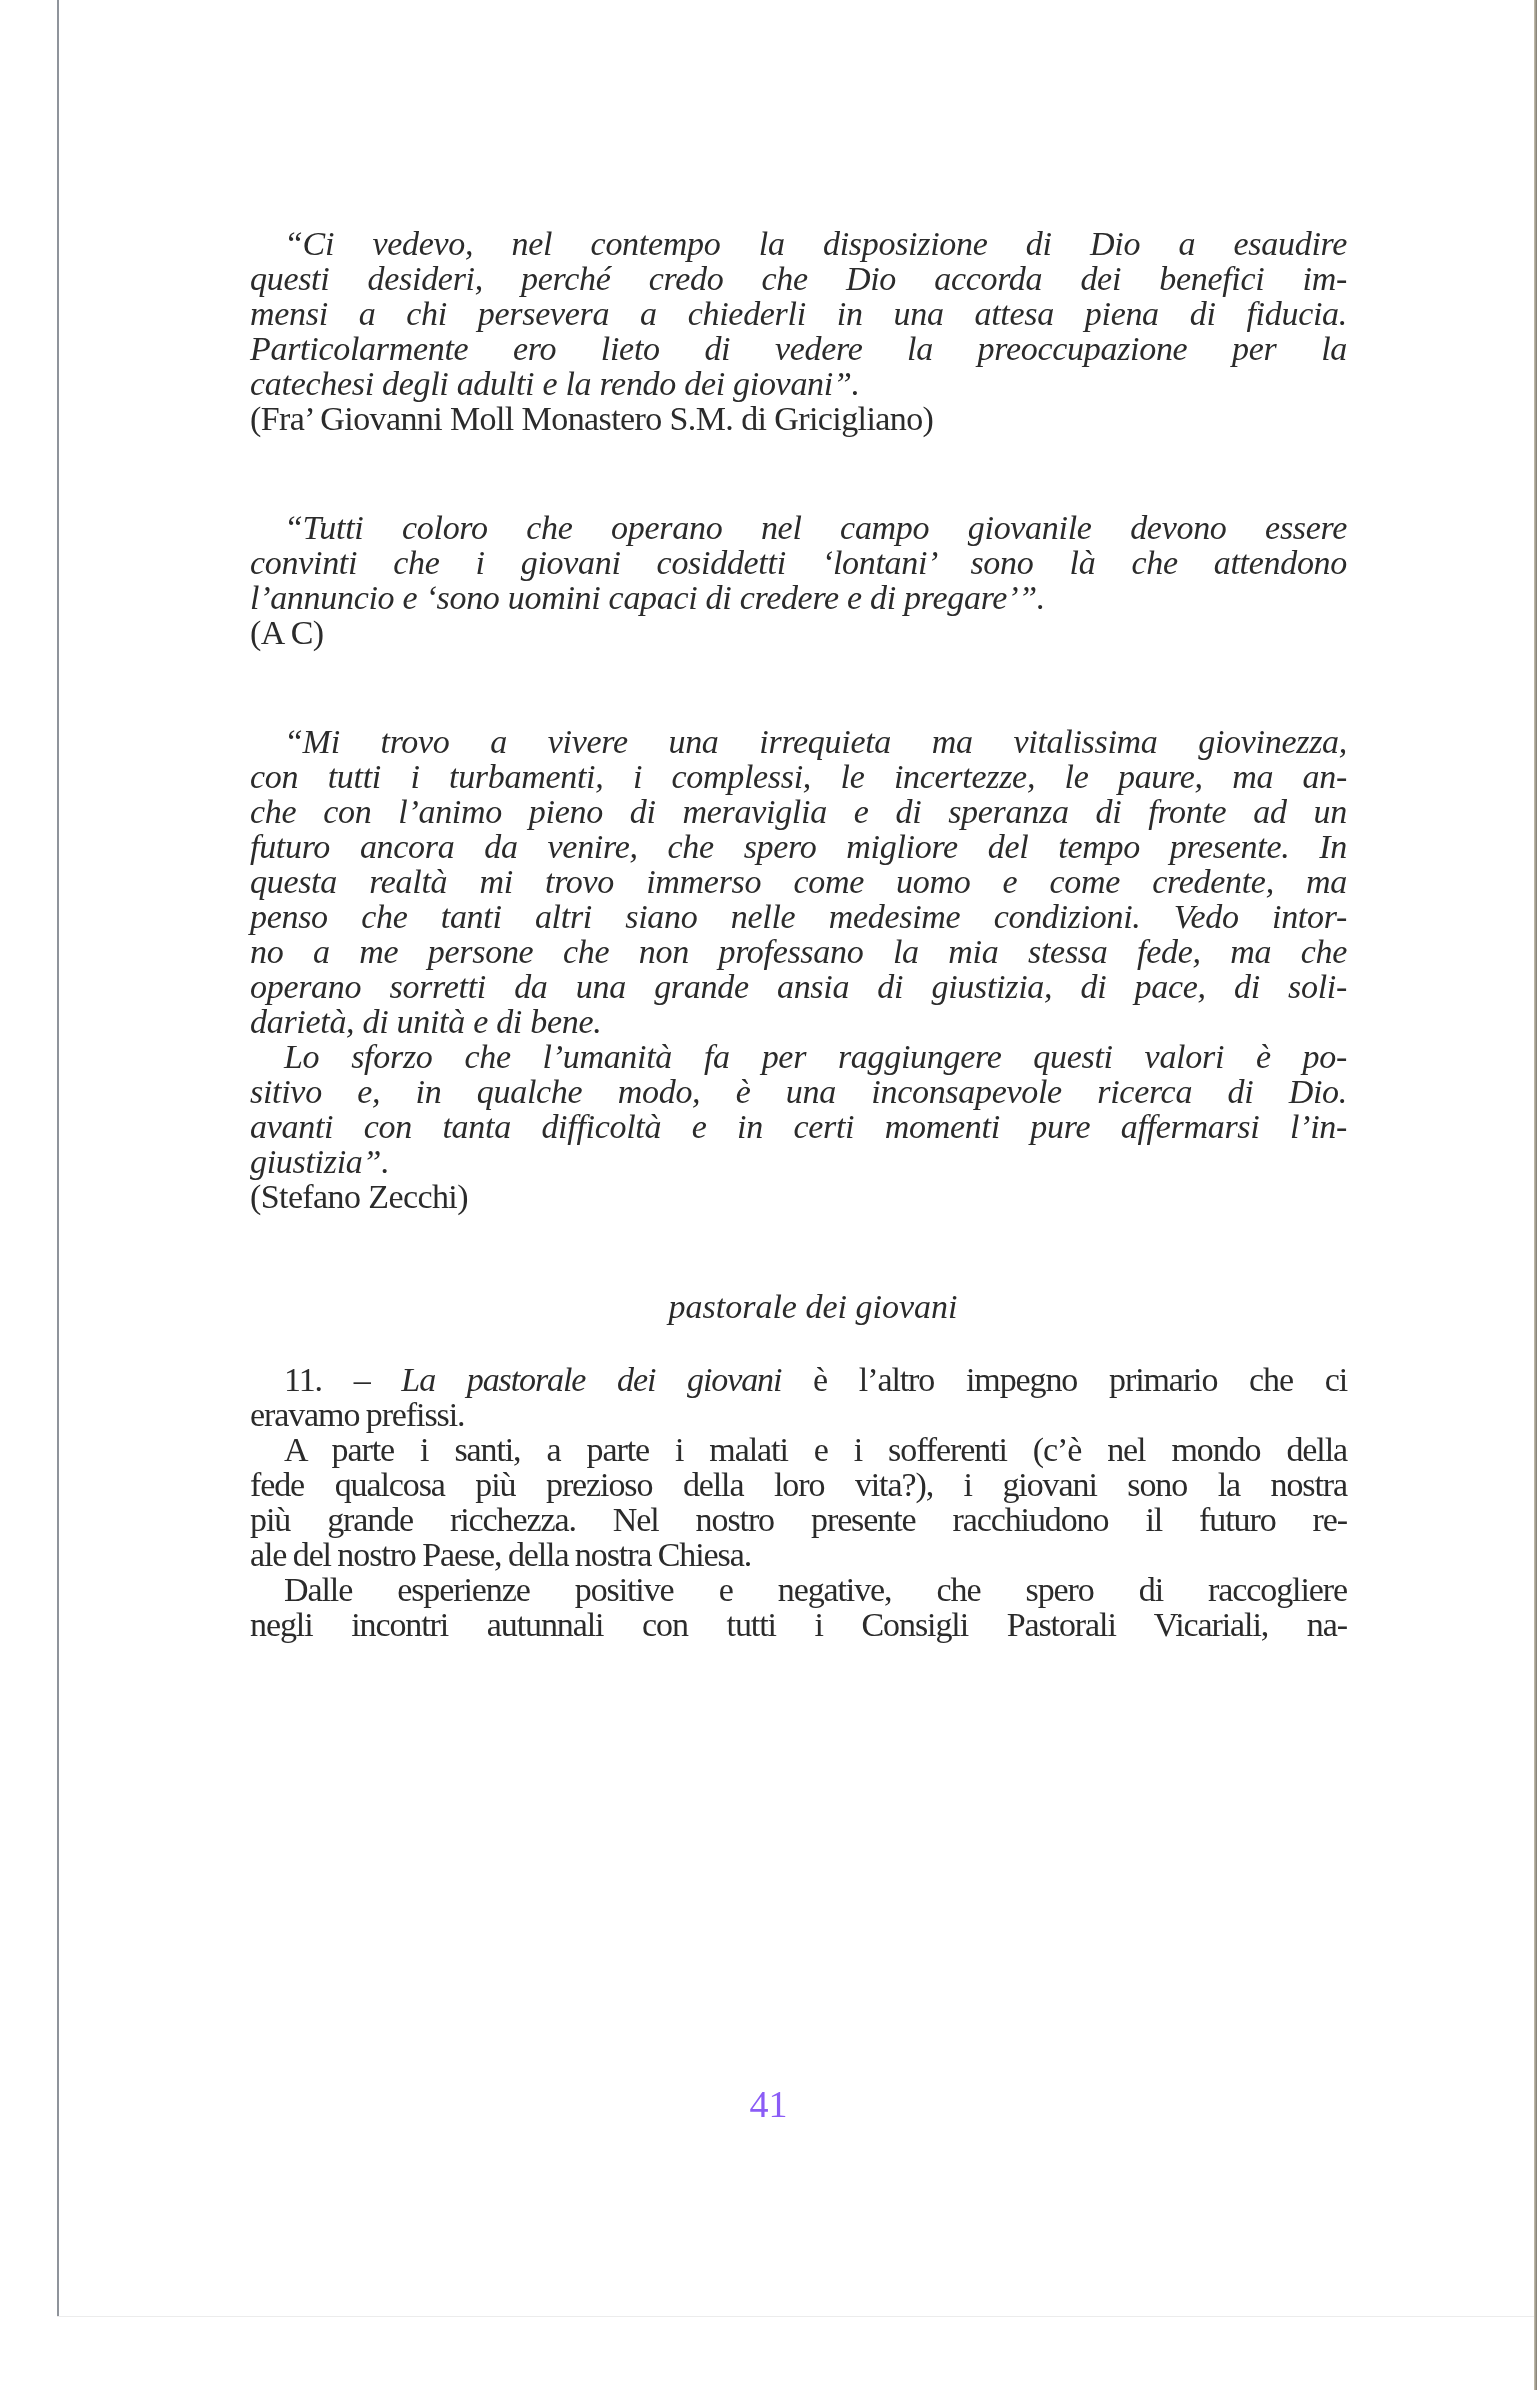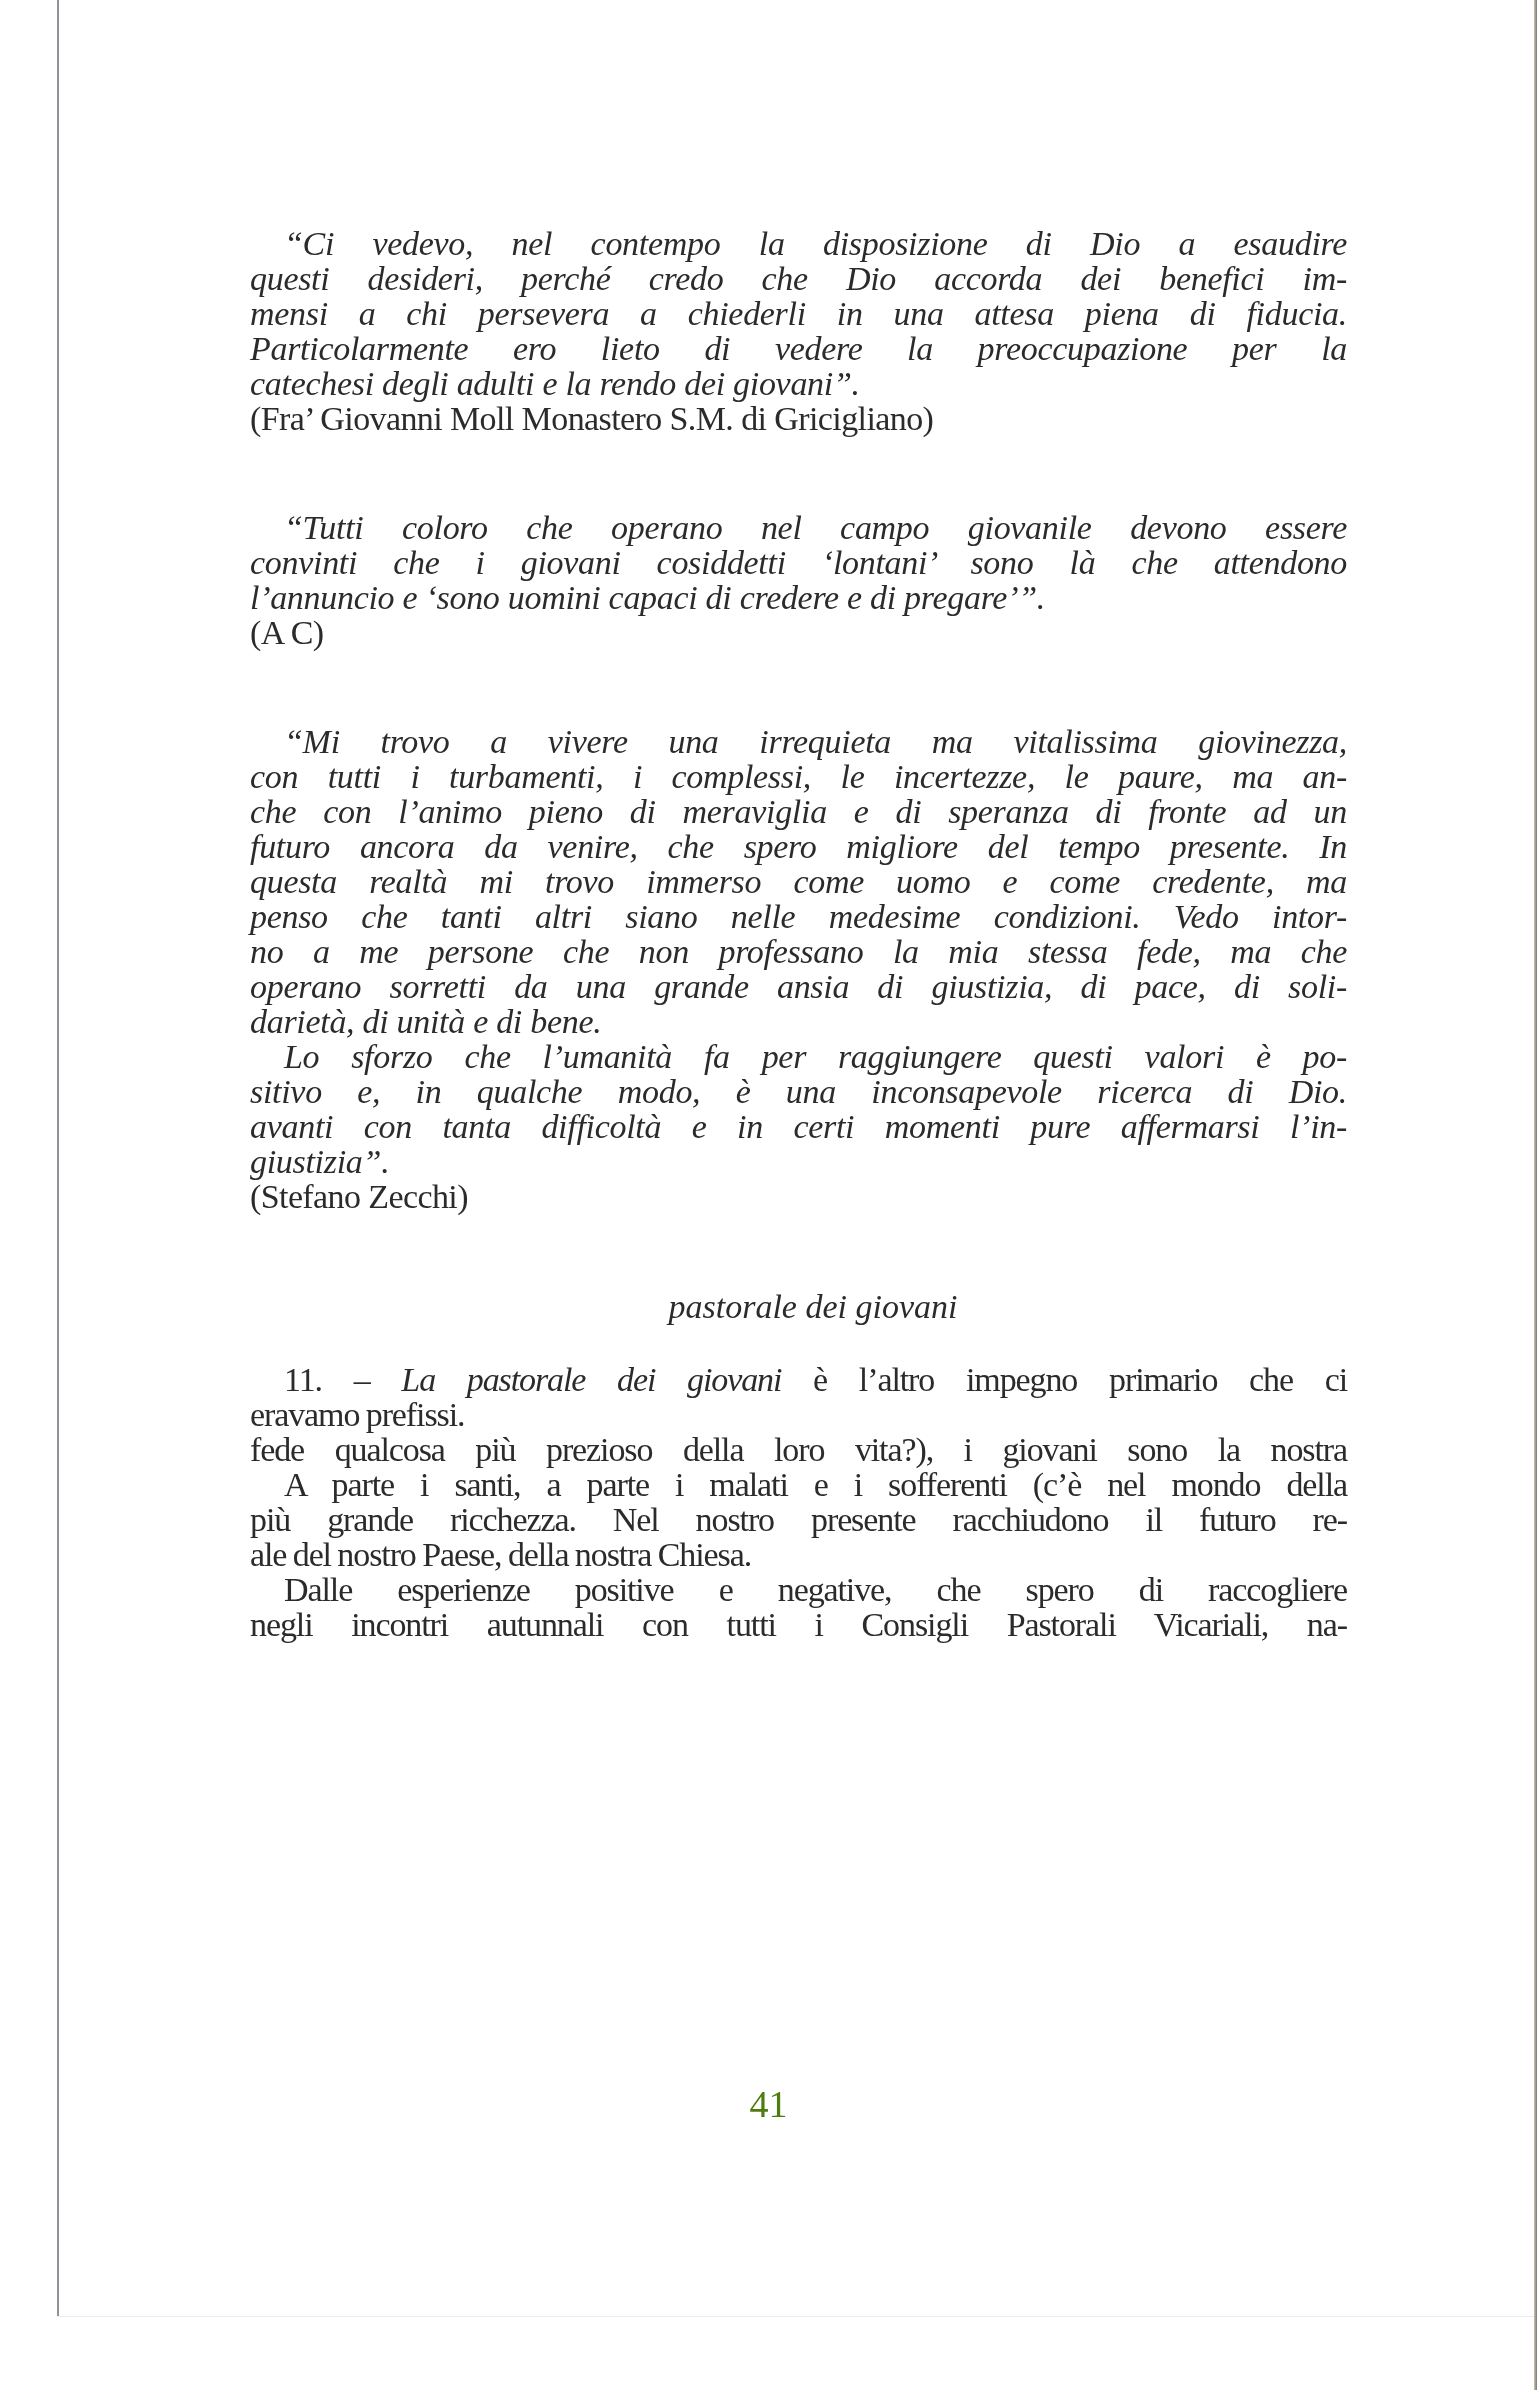--- a/index.html
+++ b/index.html
@@ -83,21 +83,21 @@
     letter-spacing: -1.1px;
     word-spacing: -1px;
   }
   .page-number {
     position: absolute;
     left: 0;
     width: 1537px;
     top: 2082px;
     text-align: center;
     font-size: 38px;
-    color: #4d7c0f;
+    color: #8b5cf6;
   }
 </style>
 </head>
 <body>
 
 <div class="edge-left"></div>
 <div class="edge-bottom"></div>
 <div class="edge-right"></div>
 
 <div class="column">
@@ -142,22 +142,22 @@
   <div class="gap-heading-before"></div>
 
   <span class="heading">pastorale dei giovani</span>
 
   <div class="gap-heading-after"></div>
 
   <div class="body-text">
     <span class="line indent"><span>11. – </span><span class="it">La pastorale dei giovani</span><span> è l’altro impegno primario che ci</span></span>
     <span class="line last">eravamo prefissi.</span>
 
+    <span class="line indent">A parte i santi, a parte i malati e i sofferenti (c’è nel mondo della</span>
     <span class="line">fede qualcosa più prezioso della loro vita?), i giovani sono la nostra</span>
-    <span class="line indent">A parte i santi, a parte i malati e i sofferenti (c’è nel mondo della</span>
     <span class="line">più grande ricchezza. Nel nostro presente racchiudono il futuro re-</span>
     <span class="line last">ale del nostro Paese, della nostra Chiesa.</span>
 
     <span class="line indent">Dalle esperienze positive e negative, che spero di raccogliere</span>
     <span class="line">negli incontri autunnali con tutti i Consigli Pastorali Vicariali, na-</span>
   </div>
 </div>
 
 <div class="page-number">41</div>
 

